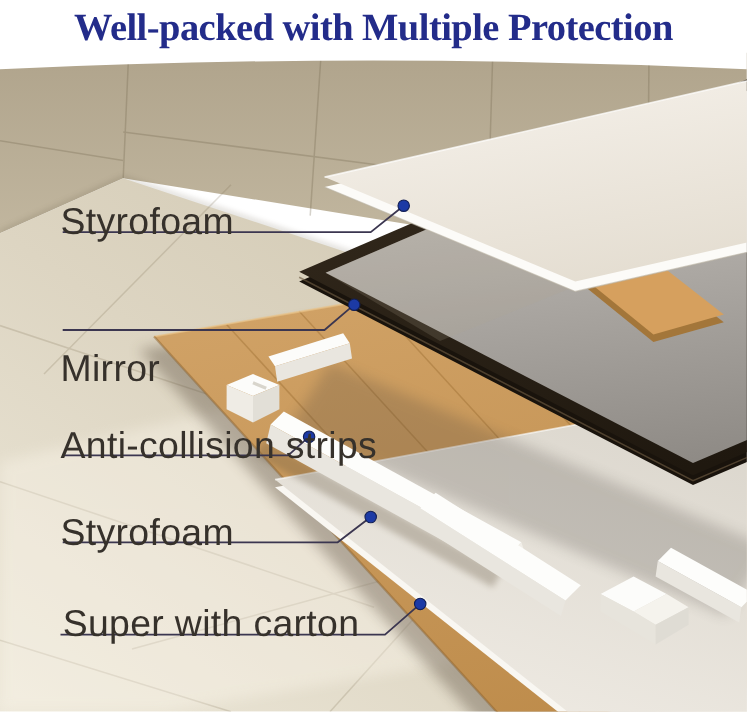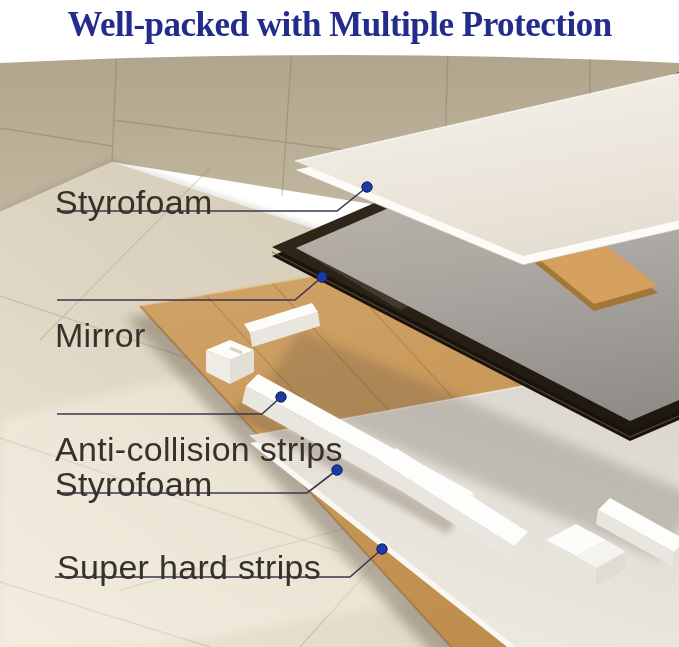--- a/index.html
+++ b/index.html
@@ -7,21 +7,21 @@
          font-family:"Liberation Sans",sans-serif;}
   #scene-svg{position:absolute;left:0;top:0;}
   .page-title{position:absolute;left:0;top:0;width:679px;height:50px;line-height:50px;
               text-align:center;font-family:Liberation Serif, serif;font-weight:bold;
               font-size:35px;letter-spacing:-0.5px;color:var(--title-color,#232c8a);
               white-space:nowrap;z-index:5;}
   .callout-label{position:absolute;left:55px;font-size:34px;letter-spacing:.3px;
                  color:var(--label-color,#36312b);z-index:4;white-space:nowrap;}
   .lbl-1{top:183px;}
   .lbl-2{top:272px;margin-top:44px;}
-  .lbl-3{top:386px;margin-top:44px;}
+  .lbl-3{top:386px;}
   .lbl-4{top:465px;}
   .lbl-5{top:548px;left:57px;}
 </style>
 </head>
 <body>
 
 <div id="stage">
 
   <svg id="scene-svg" width="679" height="647" viewBox="0 0 679 647">
     <defs>
@@ -172,14 +172,14 @@
 
     <path d="M0,0 H679 V63 Q339,47 0,63 Z" fill="#ffffff"></path>
   </svg>
 
   <div class="page-title">Well-packed with Multiple Protection</div>
 
   <div class="callout-label lbl-1">Styrofoam</div>
   <div class="callout-label lbl-2">Mirror</div>
   <div class="callout-label lbl-3">Anti-collision strips</div>
   <div class="callout-label lbl-4">Styrofoam</div>
-  <div class="callout-label lbl-5">Super hard strips</div>
+  <div class="callout-label lbl-5">Super with carton</div>
 </div>
 
 </body></html>

